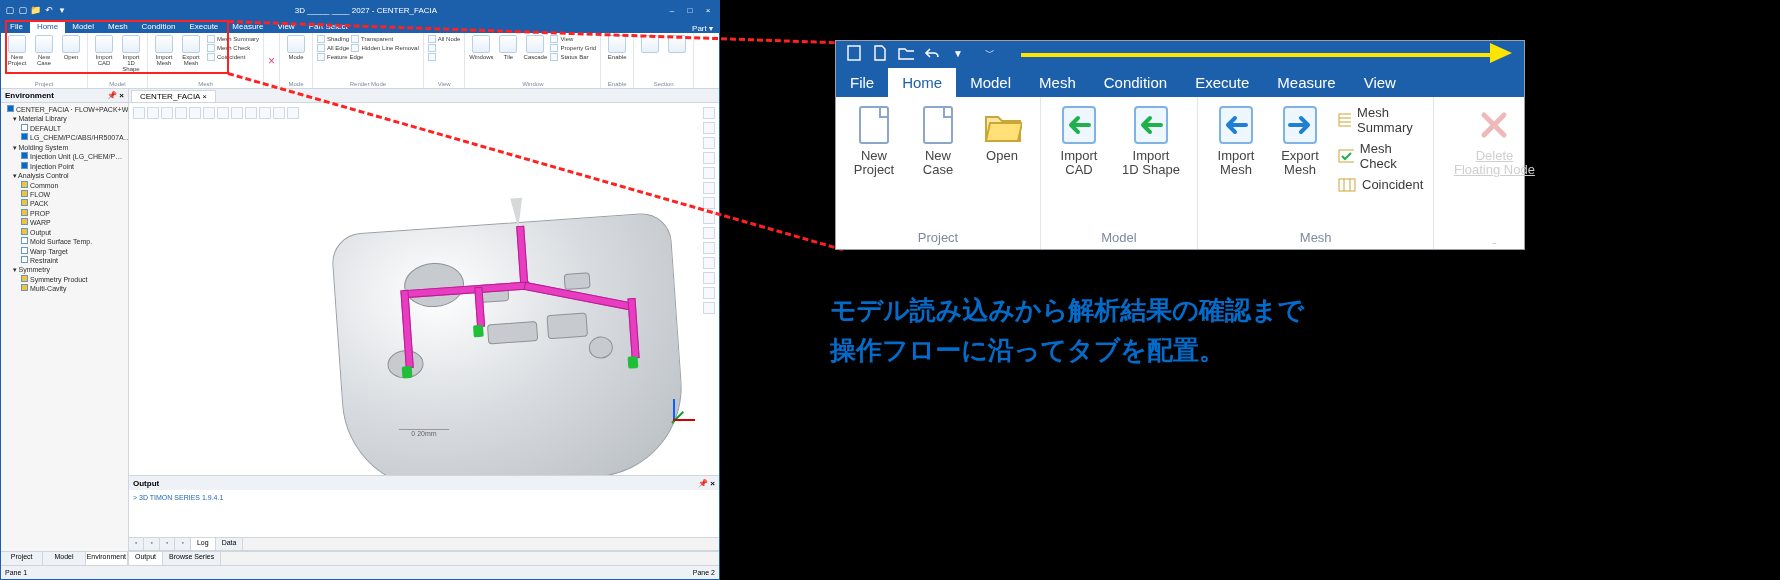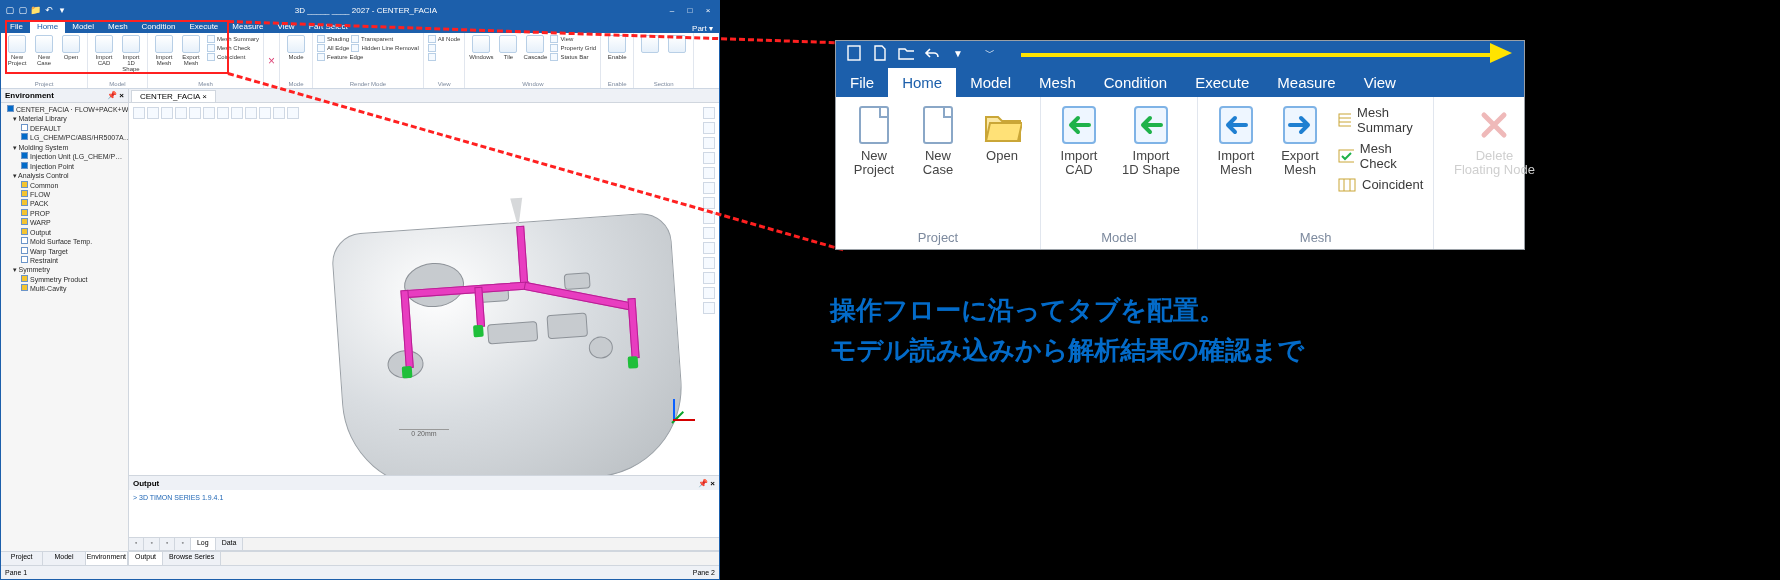--- a/index.html
+++ b/index.html
@@ -105,21 +105,21 @@
   .callout .rib{flex:1; background:#fff; display:flex; font-size:12px; color:#3a3a3a;}
   .cg{border-right:1px solid #e1e6ee; padding:6px 10px 4px 10px; display:flex; flex-direction:column; justify-content:space-between;}
   .cbtns{display:flex; gap:8px;}
   .cbtn{display:flex; flex-direction:column; align-items:center; width:56px; gap:2px; cursor:pointer;}
   .cbtn .bic{width:40px; height:44px;}
   .cbtn .bl{text-align:center; line-height:1.1; font-size:13px; color:#444;}
   .meshmini{display:flex; flex-direction:column; gap:6px; font-size:13px; padding-top:2px;}
   .meshmini div{display:flex; align-items:center; gap:6px;}
   .meshmini .mi{width:18px; height:14px;}
   .cg .gl{color:#7d8a9e; text-align:center; font-size:13px; margin-top:2px;}
-  .disabled{color:#cfcfcf;}
+  .disabled{color:#cfcfcf;text-decoration:underline;}
   .disabled .bl{color:#cfcfcf;}
 
   
   .dash{position:absolute; border-top:3px dashed #ff2020; transform-origin:left center;}
 
   
   .caption{position:absolute; left:830px; top:290px; color:#036bc9; font-size:26px; font-weight:bold; line-height:1.55;}
 </style>
 </head>
 <body>
@@ -589,15 +589,15 @@
             </svg>
           <div class="bl">Delete<br>Floating Node</div>
         </div>
       </div>
       <div class="gl">&nbsp;</div>
     </div>
   </div>
 </div>
 
 <div class="caption">
+  <div>モデル読み込みから解析結果の確認まで</div>
   <div>操作フローに沿ってタブを配置。</div>
-  <div>モデル読み込みから解析結果の確認まで</div>
 </div>
 
 </body></html>

